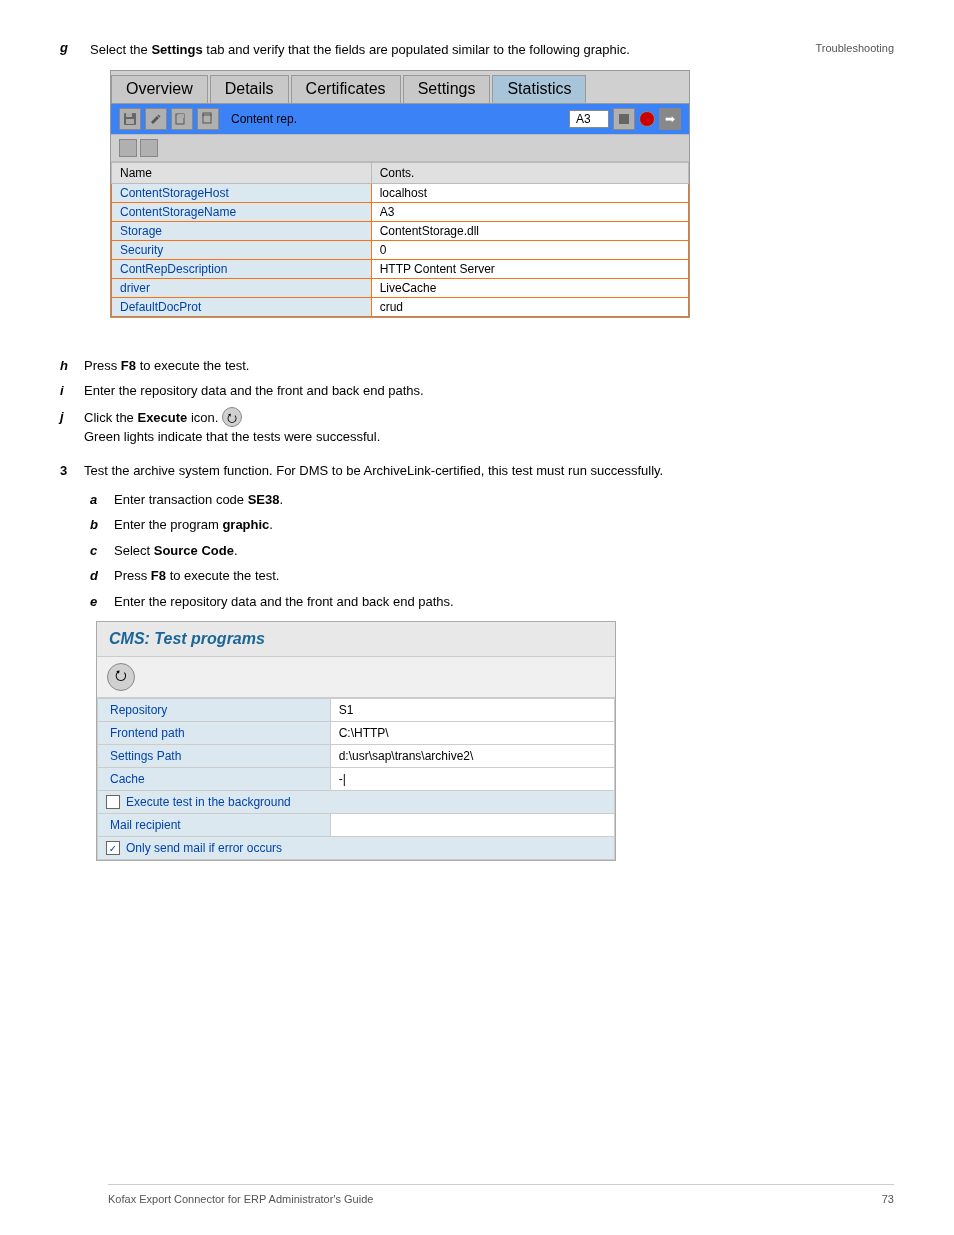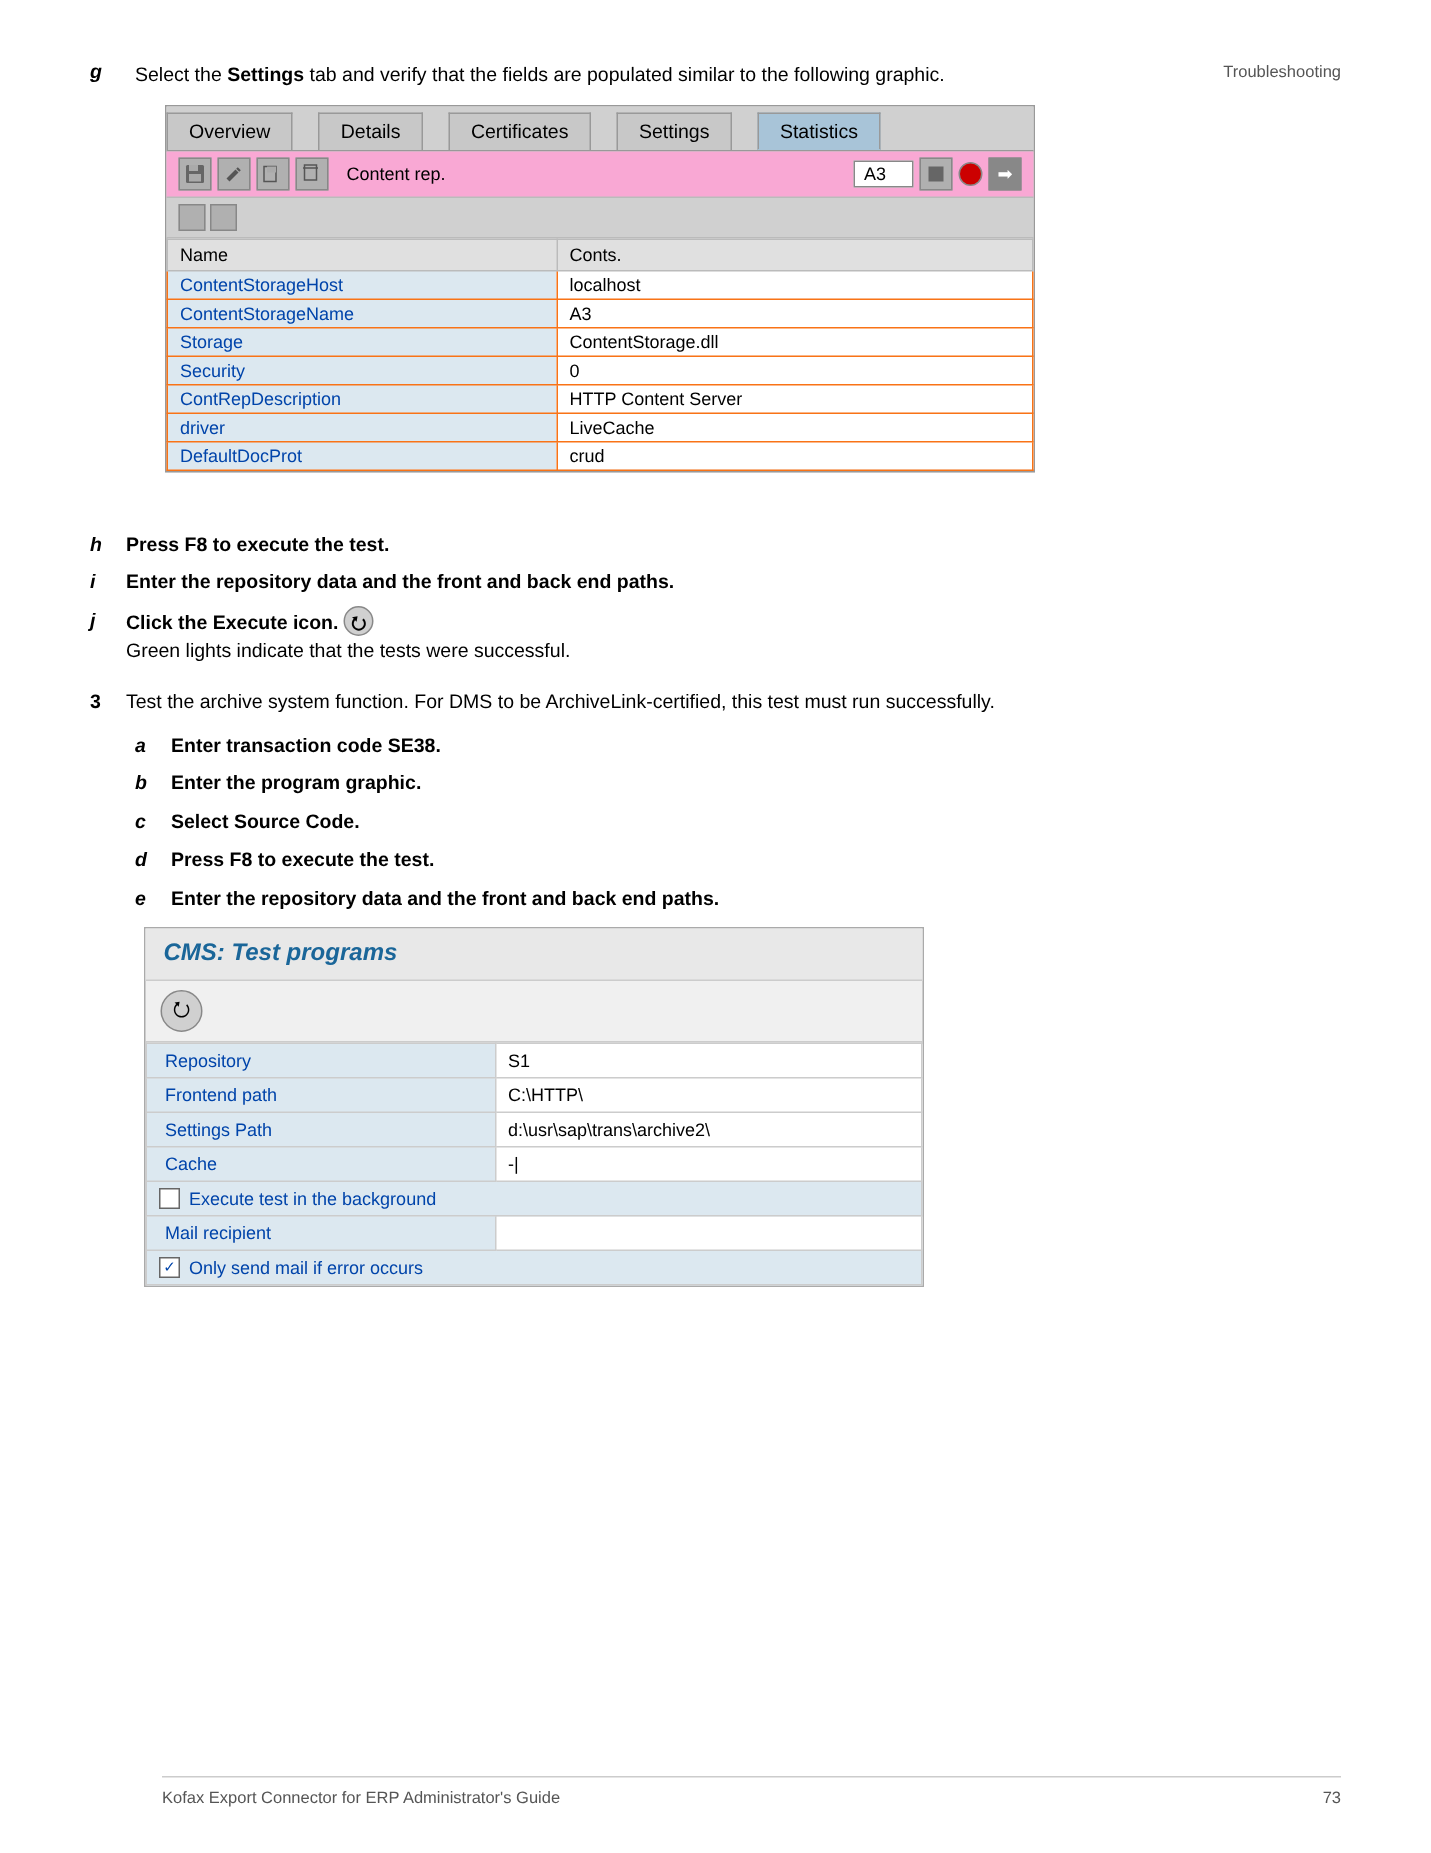--- a/index.html
+++ b/index.html
@@ -68,35 +68,35 @@
       margin-bottom: 20px;
     }
 
     .sap-tabs {
       display: flex;
       background: #d0d0d0;
       border-bottom: 1px solid #999;
     }
     .sap-tab {
       padding: 4px 14px;
-      font-size: 13px;
+      font-size: 16px;
       border: 1px solid #999;
       border-bottom: none;
       background: #c8c8c8;
       cursor: pointer;
-      margin-right: 17px;
+      margin-right: 2px;
       margin-top: 4px;
     }
     .sap-tab.active {
       background: #a8c4d8;
       border-bottom: 1px solid #a8c4d8;
     }
 
     .sap-toolbar {
-      background: #f9a8d4;
+      background: #3b82f6;
       padding: 4px 8px;
       display: flex;
       align-items: center;
       border-bottom: 1px solid #bbb;
       gap: 4px;
     }
     .toolbar-btn {
       width: 22px;
       height: 22px;
       background: #b0b0b0;
@@ -193,21 +193,20 @@
       margin-bottom: 6px;
       line-height: 1.5;
     }
     .step-row .step-letter {
       font-weight: bold;
       font-style: italic;
       min-width: 24px;
     }
     .step-row .step-text {
       flex: 1;
-      font-weight: bold;
     }
 
     
     .main-step {
       display: flex;
       margin-bottom: 12px;
     }
     .main-step-num {
       font-weight: bold;
       min-width: 24px;

